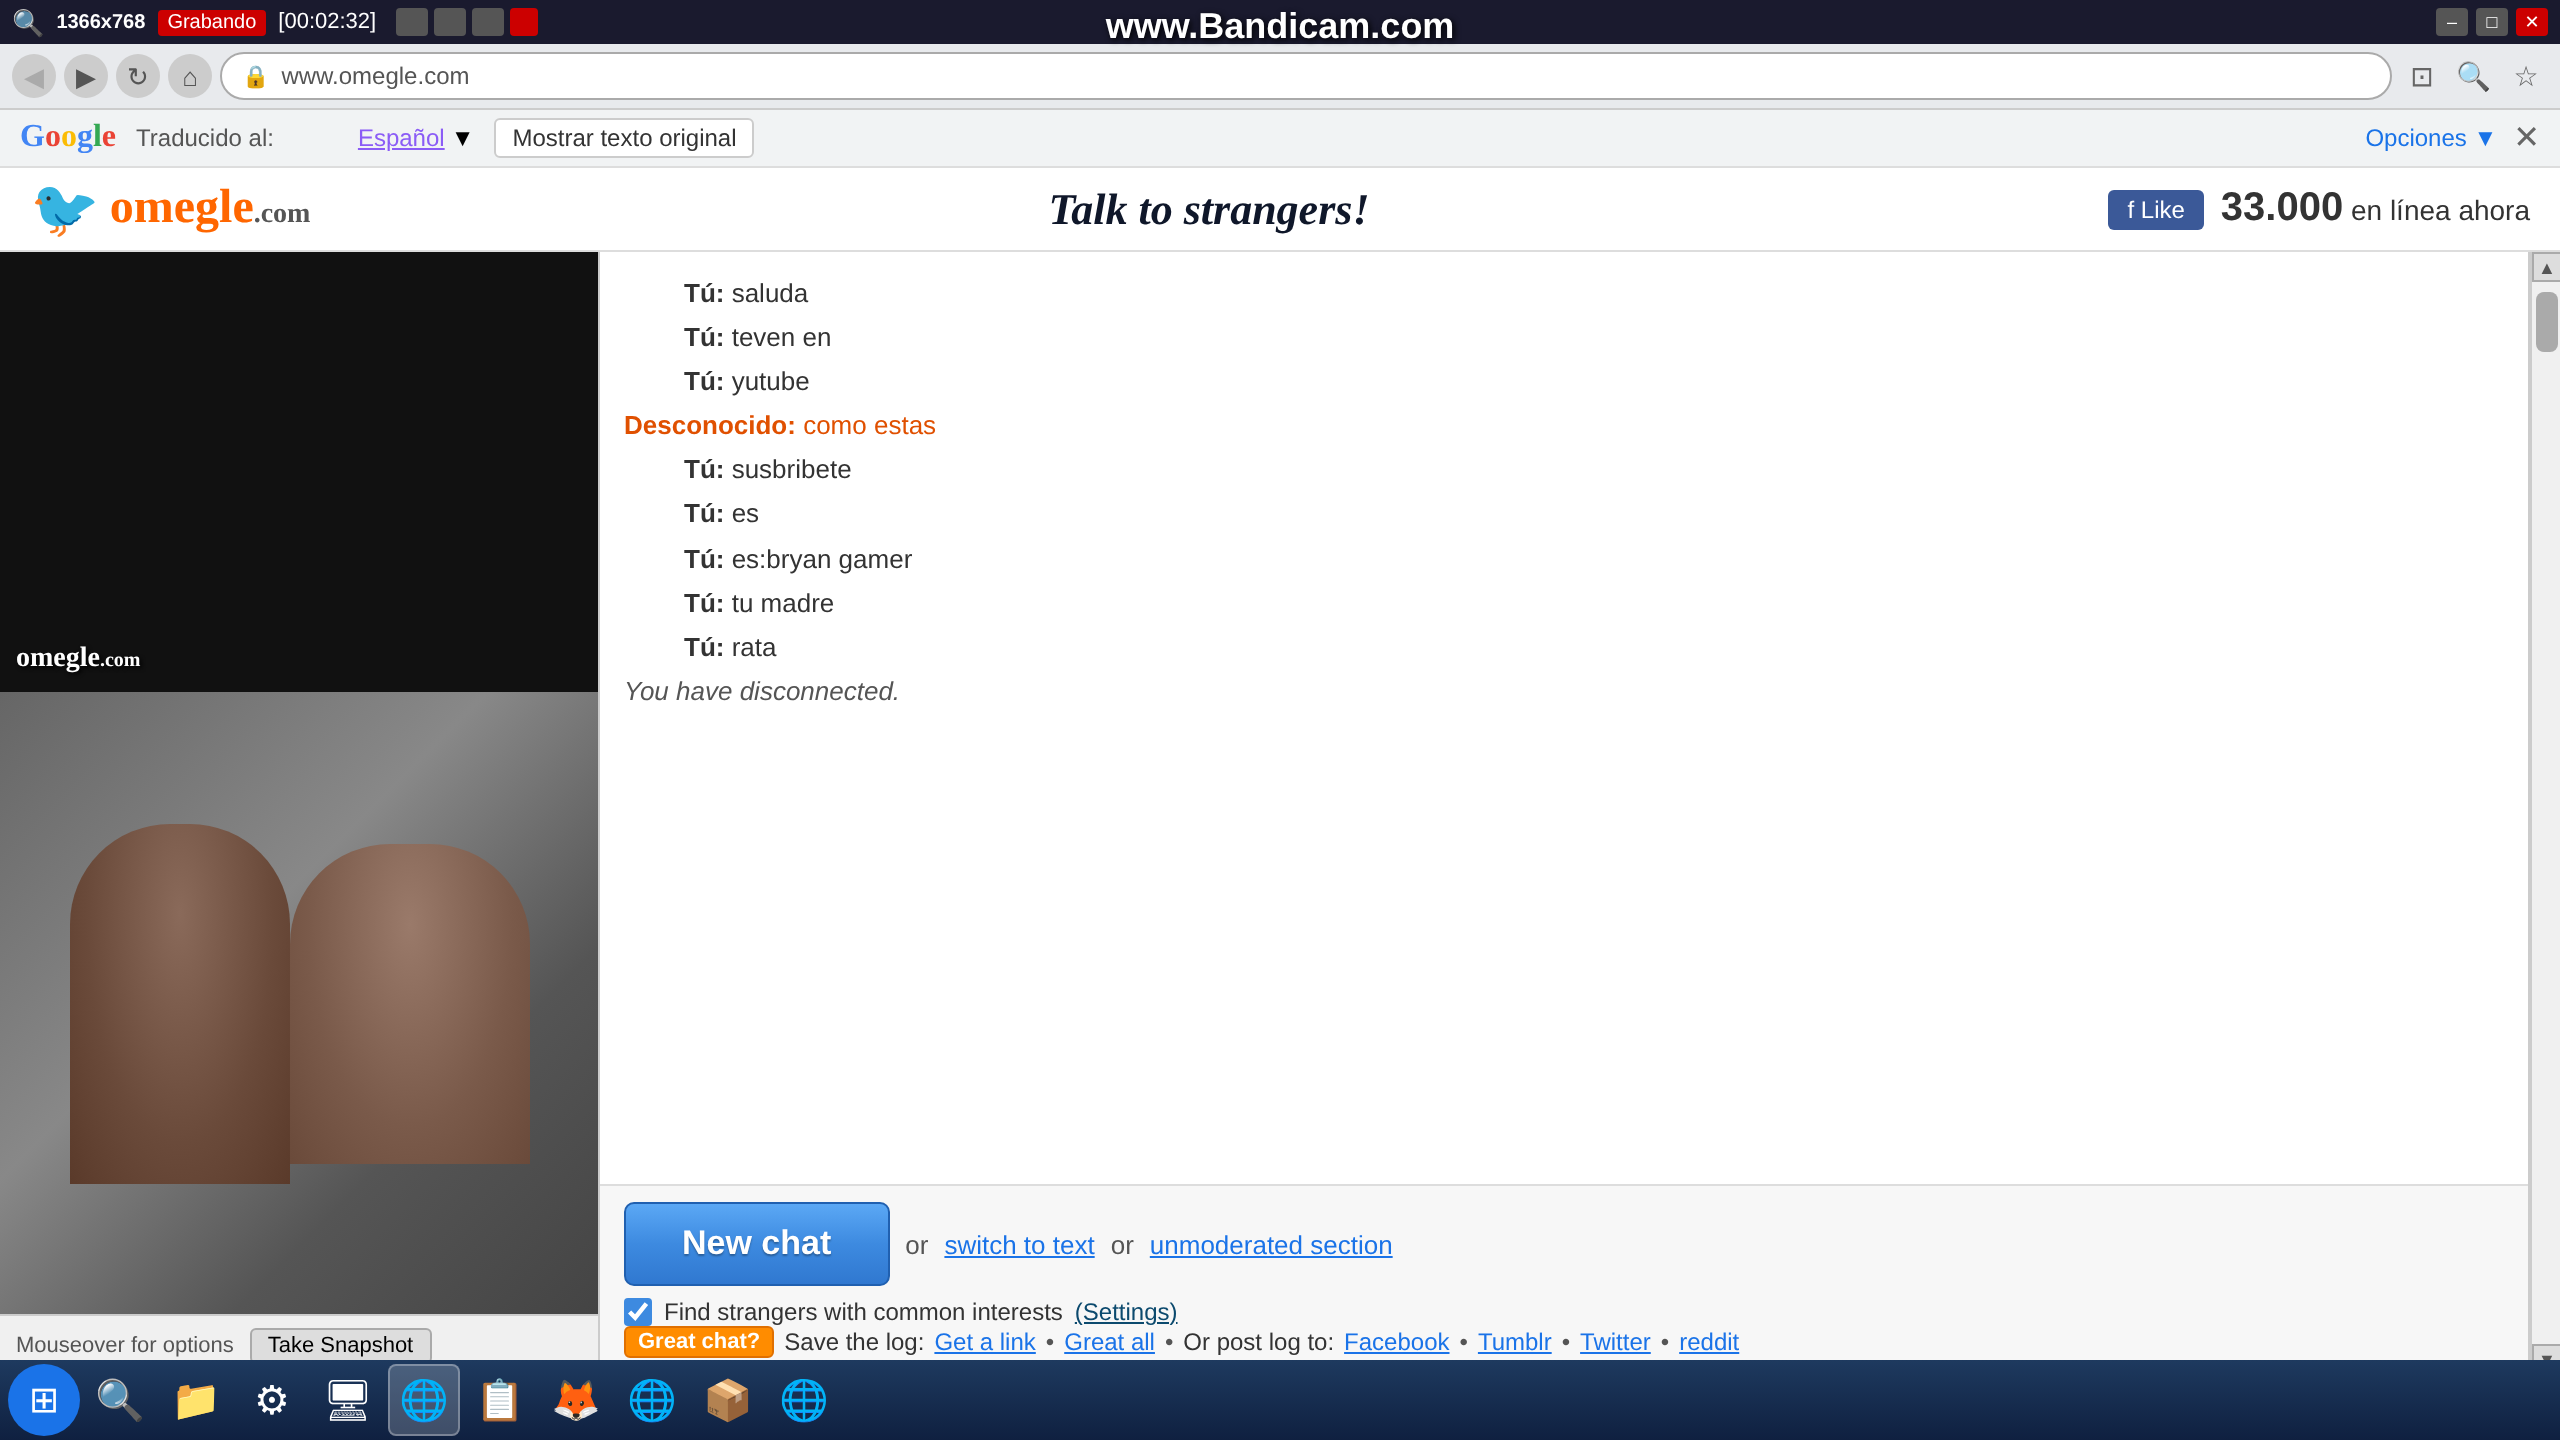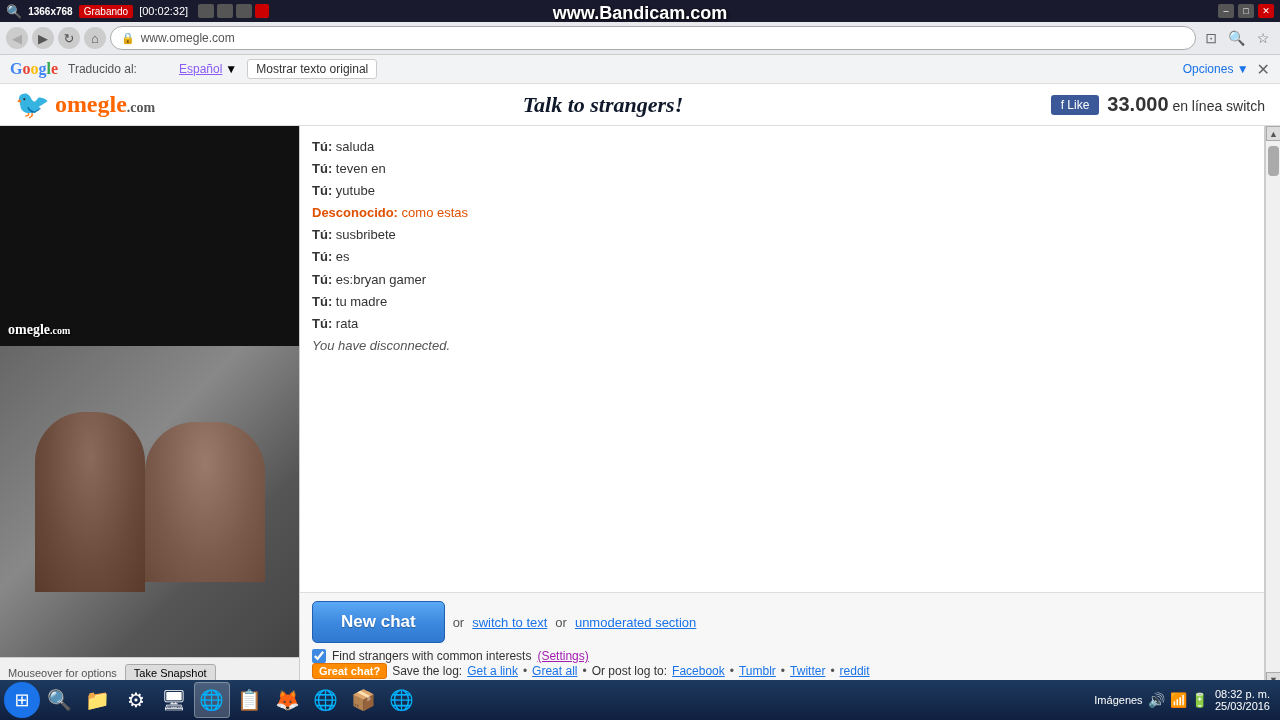--- a/index.html
+++ b/index.html
@@ -216,21 +216,21 @@
       position: relative;
     }
     .chat-messages {
       flex: 1;
       padding: 10px 12px;
       overflow-y: auto;
       background: #fff;
       font-size: 13px;
       line-height: 1.7;
     }
-    .msg-tu { color: #333; }
+    .msg-tu { color: #333; margin-left: 30px; }
     .msg-tu .label { color: #333; font-weight: bold; }
     .msg-stranger { color: #e05000; }
     .msg-stranger .label { color: #e05000; font-weight: bold; }
     .msg-system { color: #555; font-style: italic; }
 
     
     .chat-actions {
       padding: 8px 12px;
       background: #f7f7f7;
       border-top: 1px solid #ddd;
@@ -257,21 +257,21 @@
 
     .interests-row {
       display: flex;
       align-items: center;
       gap: 6px;
       margin-bottom: 0;
       font-size: 12px;
       color: #333;
     }
     .interests-check { width: 14px; height: 14px; accent-color: #3d8ae0; }
-    .settings-link { color: #a21caf; cursor: pointer; }
+    .settings-link { color: #0c4a6e; cursor: pointer; }
 
     .log-row {
       display: flex;
       align-items: center;
       gap: 5px;
       font-size: 12px;
       color: #333;
     }
     .great-chat-badge {
       background: #ff8c00;
@@ -470,21 +470,21 @@
   <div class="omegle-logo">
     <span class="omegle-bird">🐦</span>
     <span class="omegle-text">
       <span>omegle</span><span class="com">.com</span>
     </span>
   </div>
   <div class="omegle-tagline">Talk to strangers!</div>
   <div class="fb-widget">
     <button class="fb-like-btn">f Like</button>
     <span class="online-count">
-      <strong>33.000</strong><span> en línea switch</span>
+      <strong>33.000</strong><span> en línea ahora</span>
     </span>
   </div>
 </div>
 
 <div class="main-area">
 
   <div class="video-panel">
     <div class="video-top">
 
       <div class="video-top-watermark">
@@ -575,25 +575,13 @@
   <div class="taskbar-icon">📁</div>
   <div class="taskbar-icon">⚙</div>
   <div class="taskbar-icon">🖥</div>
   <div class="taskbar-icon" style="background:rgba(255,255,255,0.2);border:1px solid rgba(255,255,255,0.3);">🌐</div>
   <div class="taskbar-icon">📋</div>
   <div class="taskbar-icon">🦊</div>
   <div class="taskbar-icon">🌐</div>
   <div class="taskbar-icon">📦</div>
   <div class="taskbar-icon">🌐</div>
   <div class="taskbar-spacer"></div>
-  <div class="taskbar-right">
-    <span>Imágenes</span>
-    <div class="sys-icons">
-      <span class="sys-icon">🔊</span>
-      <span class="sys-icon">📶</span>
-      <span class="sys-icon">🔋</span>
-    </div>
-    <div class="clock">
-      <div>08:32 p. m.</div>
-      <div>25/03/2016</div>
-    </div>
-  </div>
 </div>
 
 </body></html>

